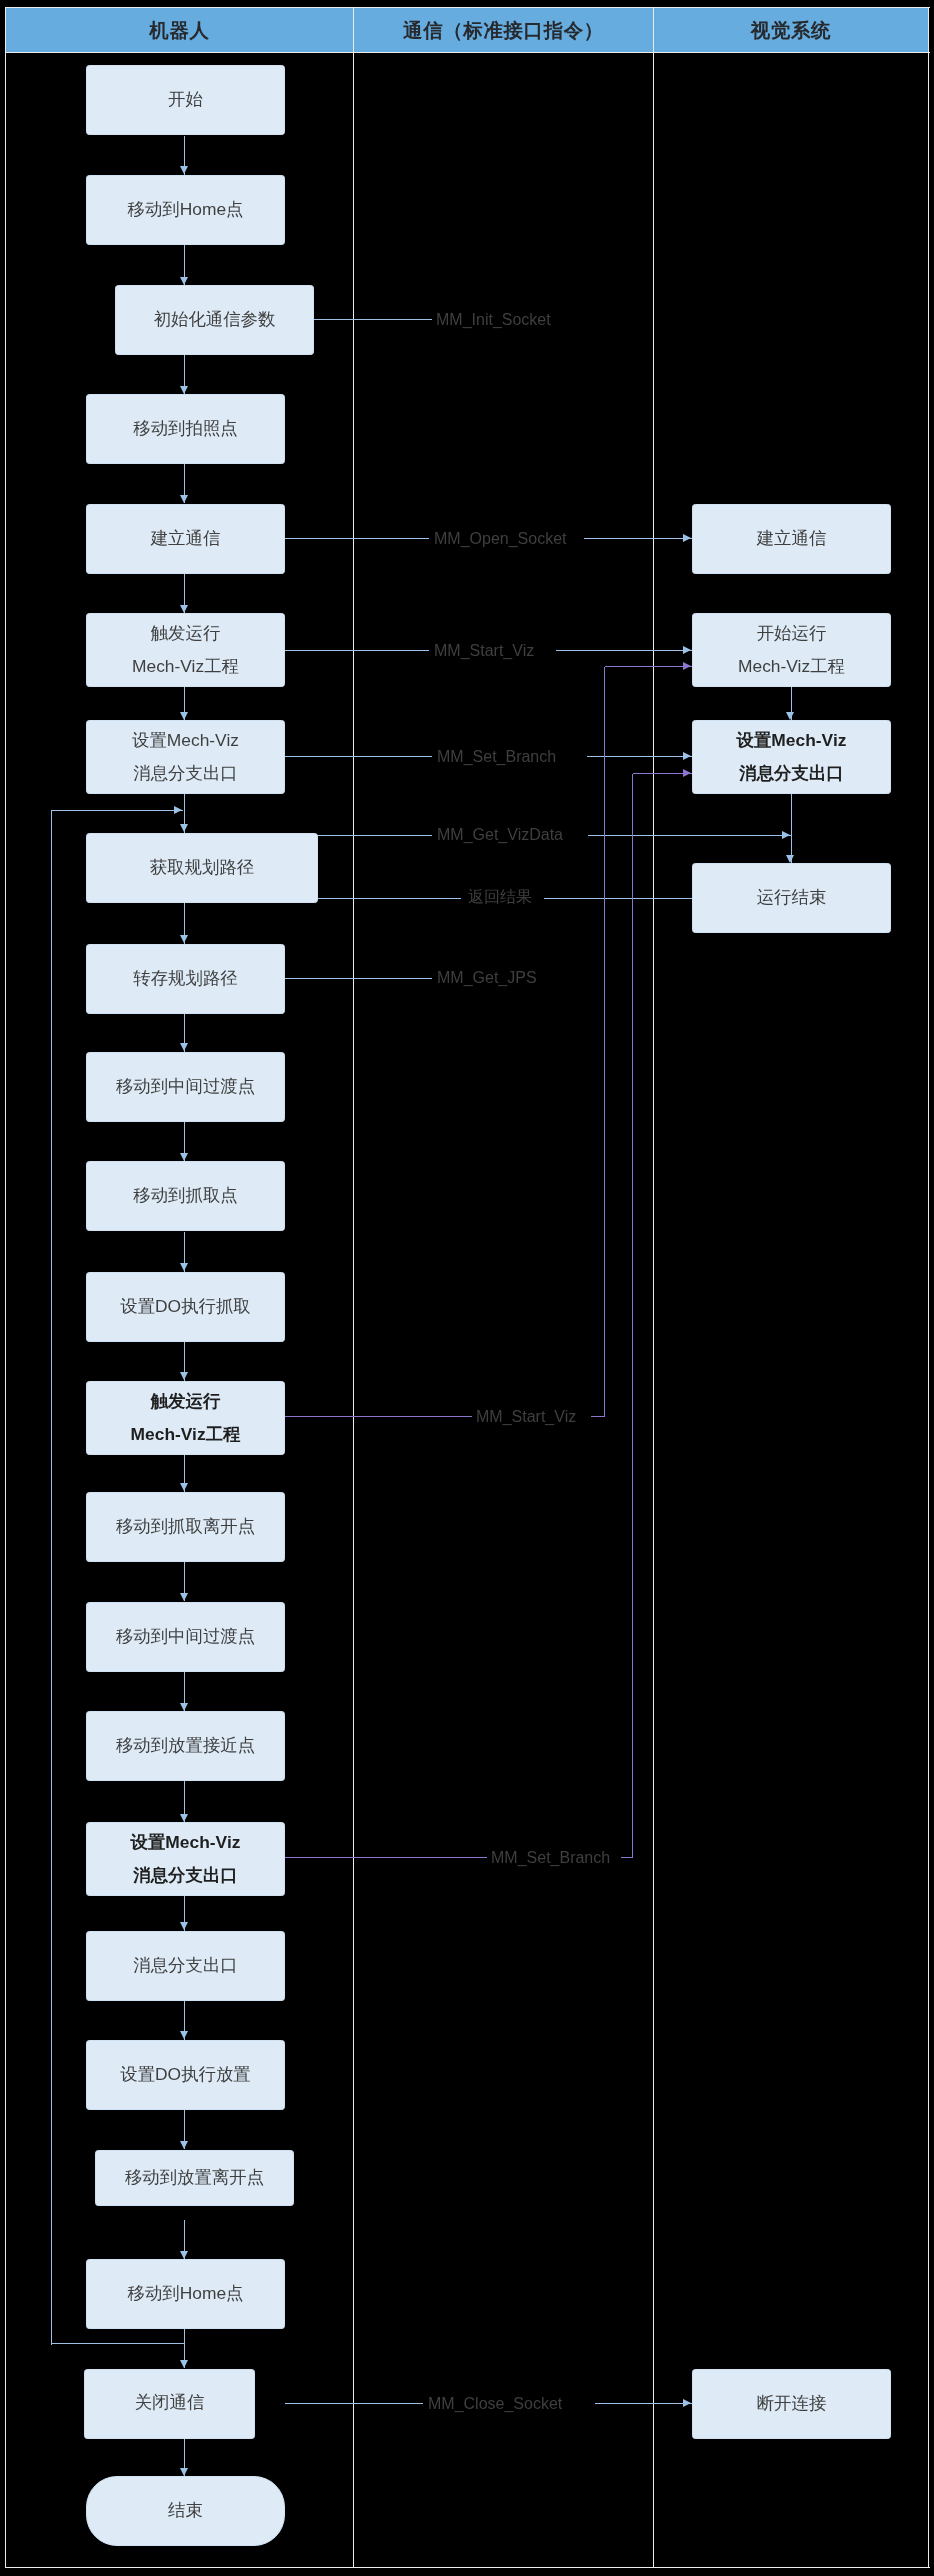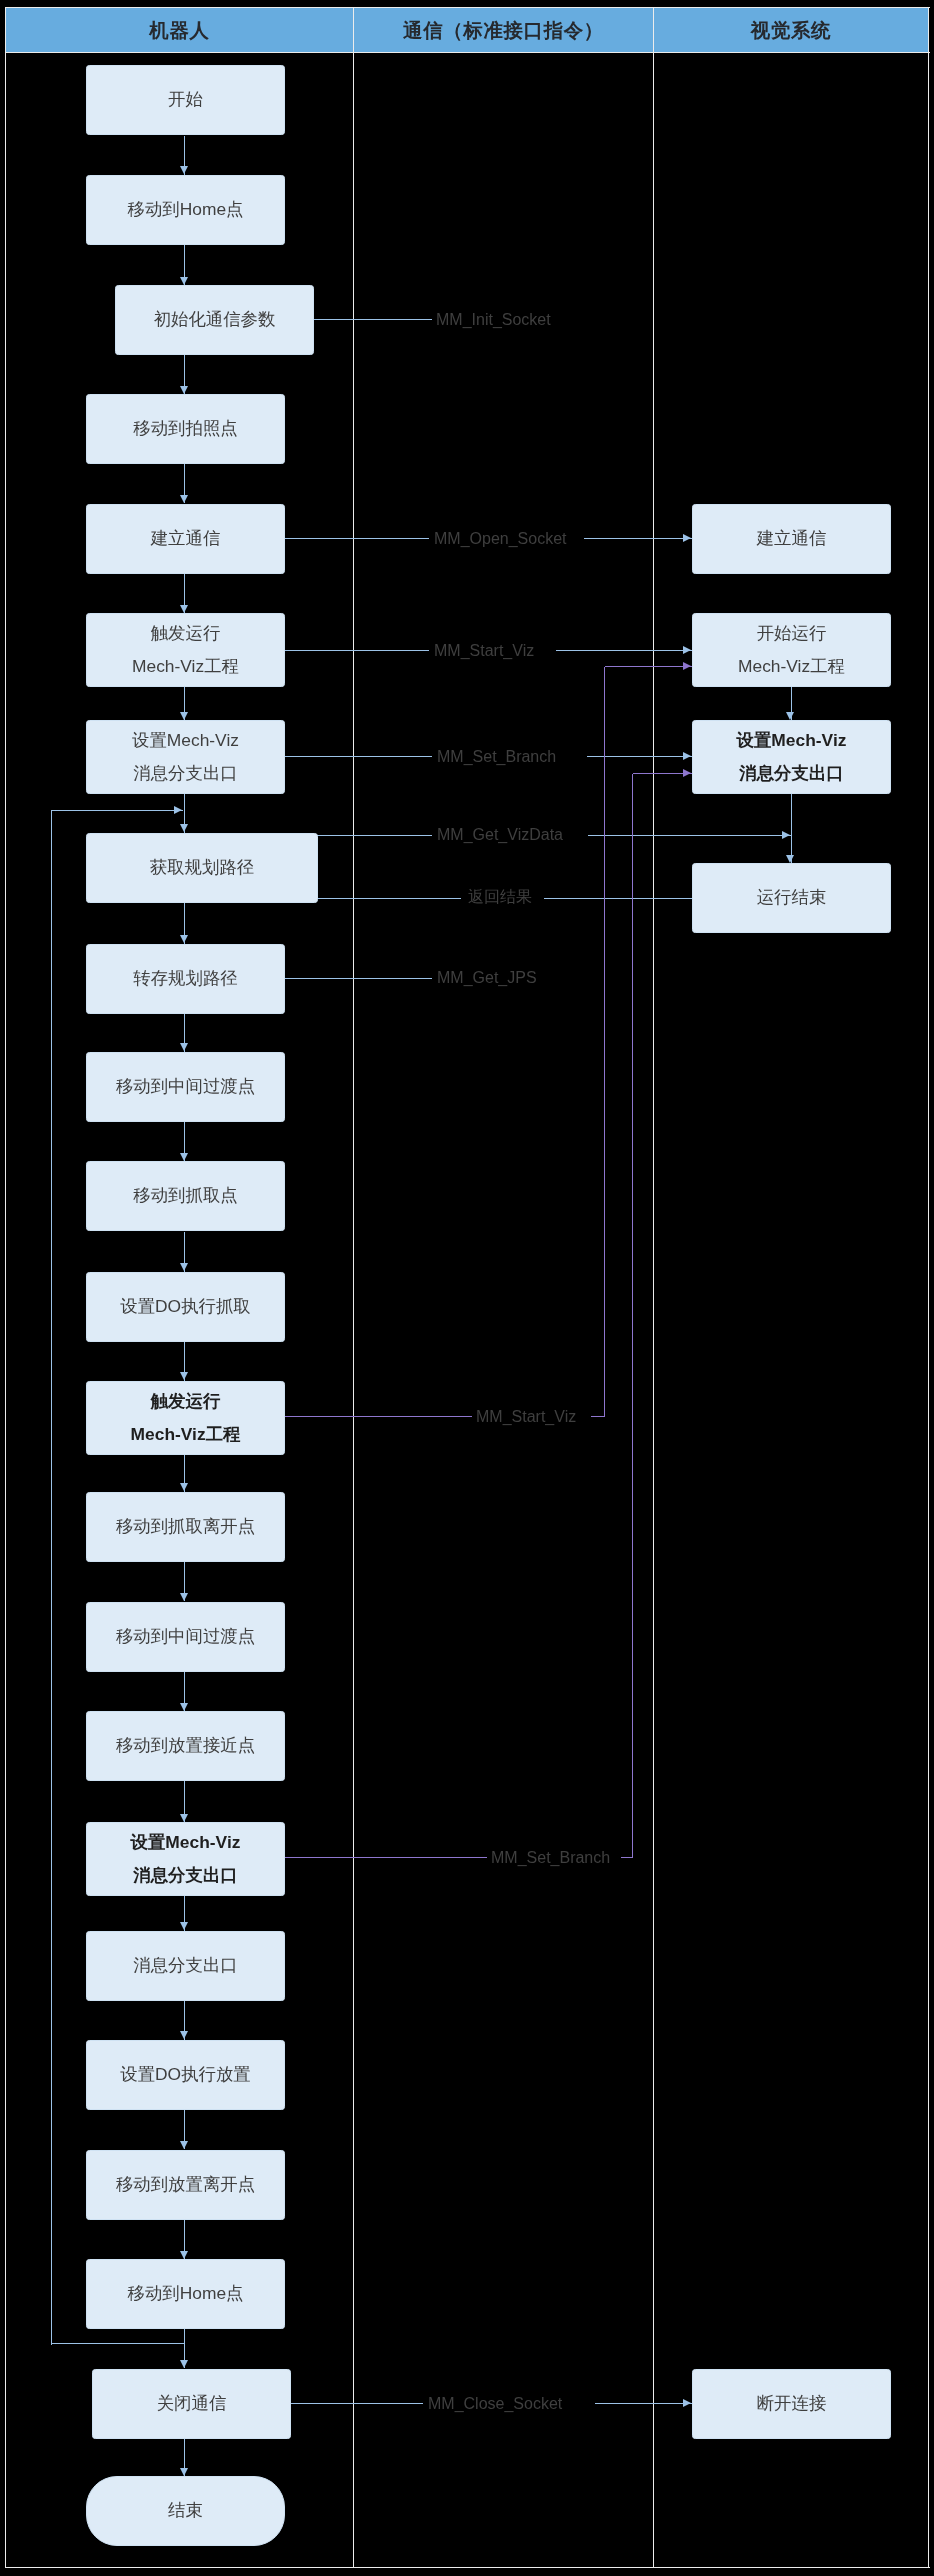--- a/index.html
+++ b/index.html
@@ -197,27 +197,27 @@
       <div class="node bold" style="left: 86px; top: 1822px; width: 199px; height: 74px;">
         <span class="nline">设置Mech-Viz</span>
         <span class="nline">消息分支出口</span>
       </div>
       <div class="node" style="left: 86px; top: 1931px; width: 199px; height: 70px;">
         <span class="nline">消息分支出口</span>
       </div>
       <div class="node" style="left: 86px; top: 2040px; width: 199px; height: 70px;">
         <span class="nline">设置DO执行放置</span>
       </div>
-      <div class="node" style="left: 86px; top: 2150px; width: 199px; height: 70px;">
+      <div class="node" style="left: 95px; top: 2150px; width: 199px; height: 56px;">
         <span class="nline">移动到放置离开点</span>
       </div>
       <div class="node" style="left: 86px; top: 2259px; width: 199px; height: 70px;">
         <span class="nline">移动到Home点</span>
       </div>
-      <div class="node" style="left: 92px; top: 2369px; width: 199px; height: 70px;">
+      <div class="node" style="left: 84px; top: 2369px; width: 171px; height: 70px; font-family: Liberation Mono, monospace;">
         <span class="nline">关闭通信</span>
       </div>
       <div class="node" style="left: 86px; top: 2476px; width: 199px; height: 70px; border-radius: 31px;">
         <span class="nline">结束</span>
       </div>
       <div class="node" style="left: 692px; top: 504px; width: 199px; height: 70px;">
         <span class="nline">建立通信</span>
       </div>
       <div class="node" style="left: 692px; top: 613px; width: 199px; height: 74px;">
         <span class="nline">开始运行</span>

